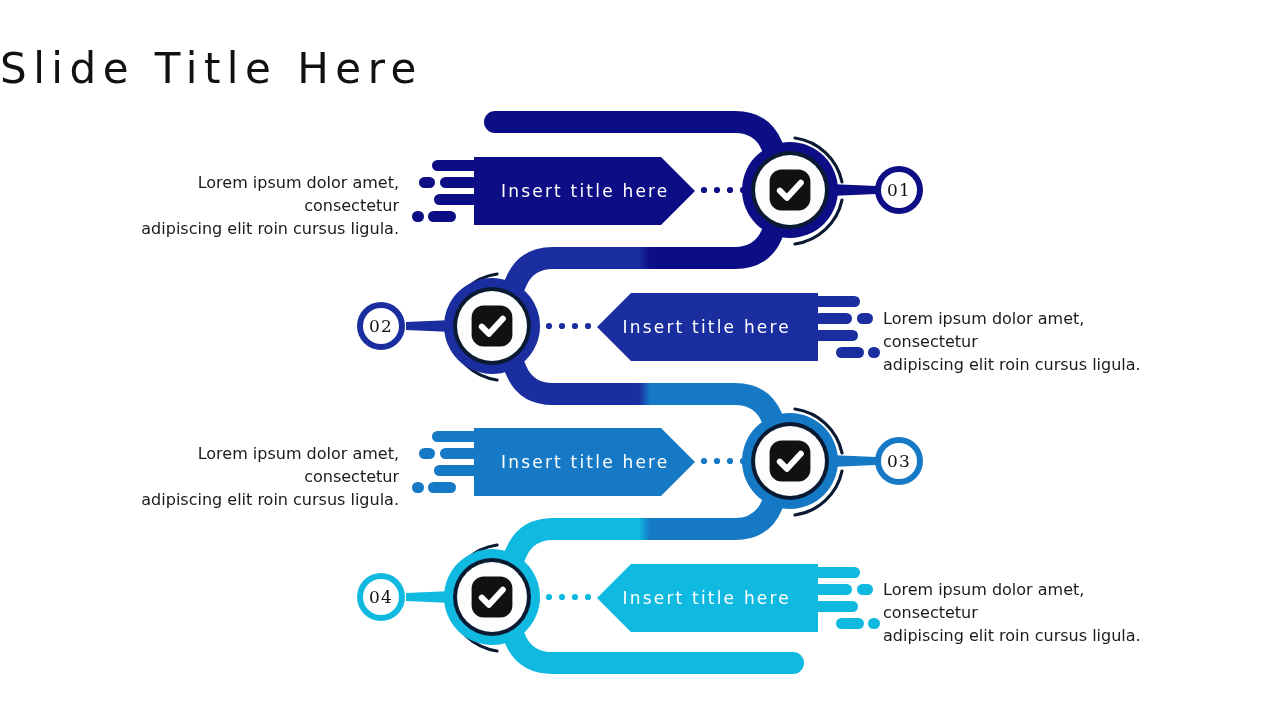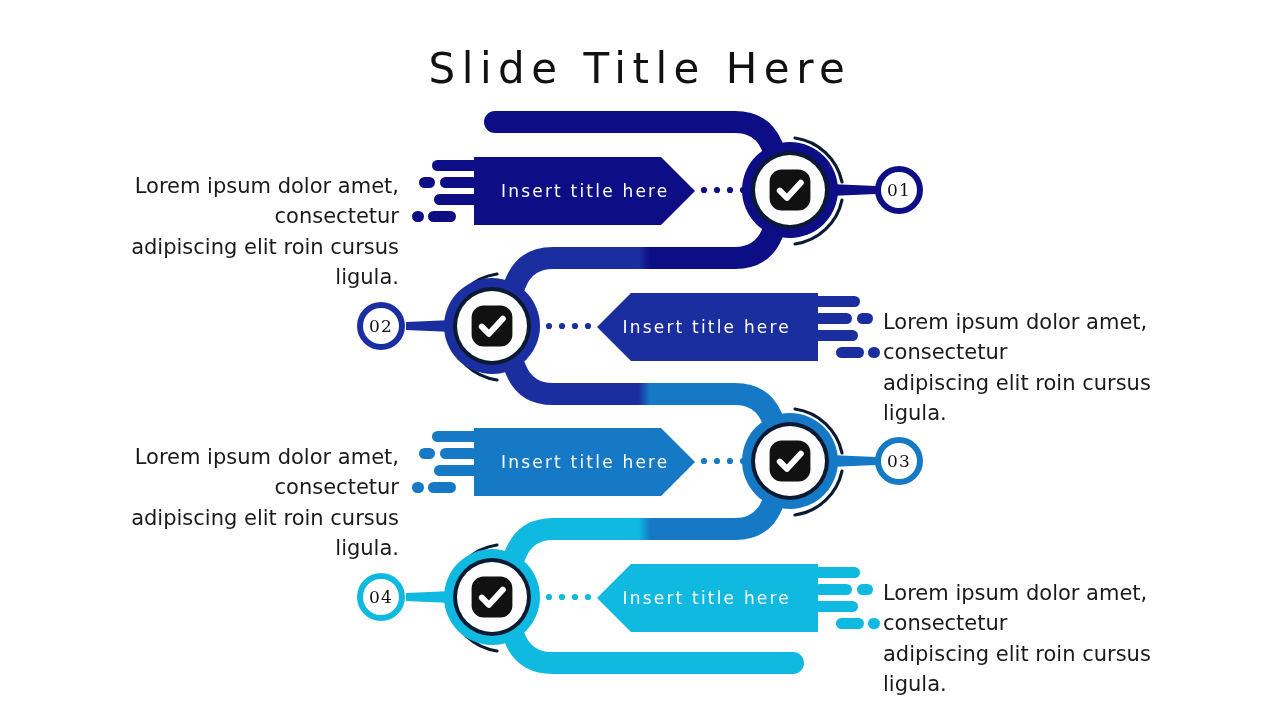--- a/index.html
+++ b/index.html
@@ -16,39 +16,39 @@
     width: 1280px;
     height: 720px;
     background: #ffffff;
     overflow: hidden;
   }
   #slide-title {
     position: absolute;
     left: 0;
     top: 44px;
     width: 1280px;
-    text-align: center;
+    text-align: left;
     font-family: "DejaVu Sans", "Liberation Sans", sans-serif;
     font-size: 42px;
     font-weight: 400;
     letter-spacing: 6.5px;
     color: #111111;
     white-space: nowrap;
   }
   #diagram {
     position: absolute;
     left: 0;
     top: 0;
     width: 1280px;
     height: 720px;
   }
   .desc-text {
     position: absolute;
     font-family: "DejaVu Sans", "Liberation Sans", sans-serif;
-    font-size: 21px;
+    font-size: 16px;
     line-height: 1.45;
     color: #1a1a1a;
     white-space: pre-line;
   }
   .desc-left {
     text-align: right;
     width: 280px;
   }
   .desc-right {
     text-align: left;

